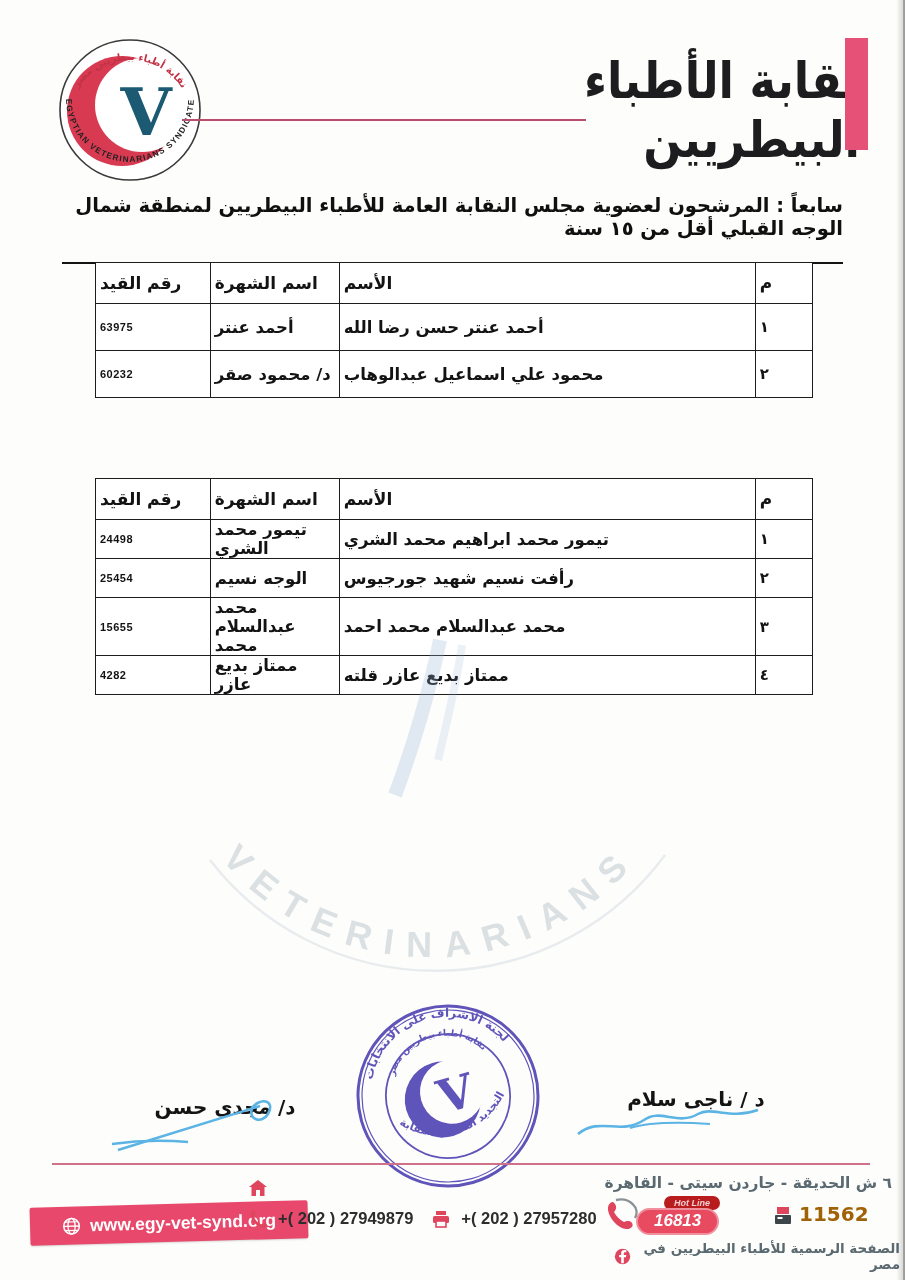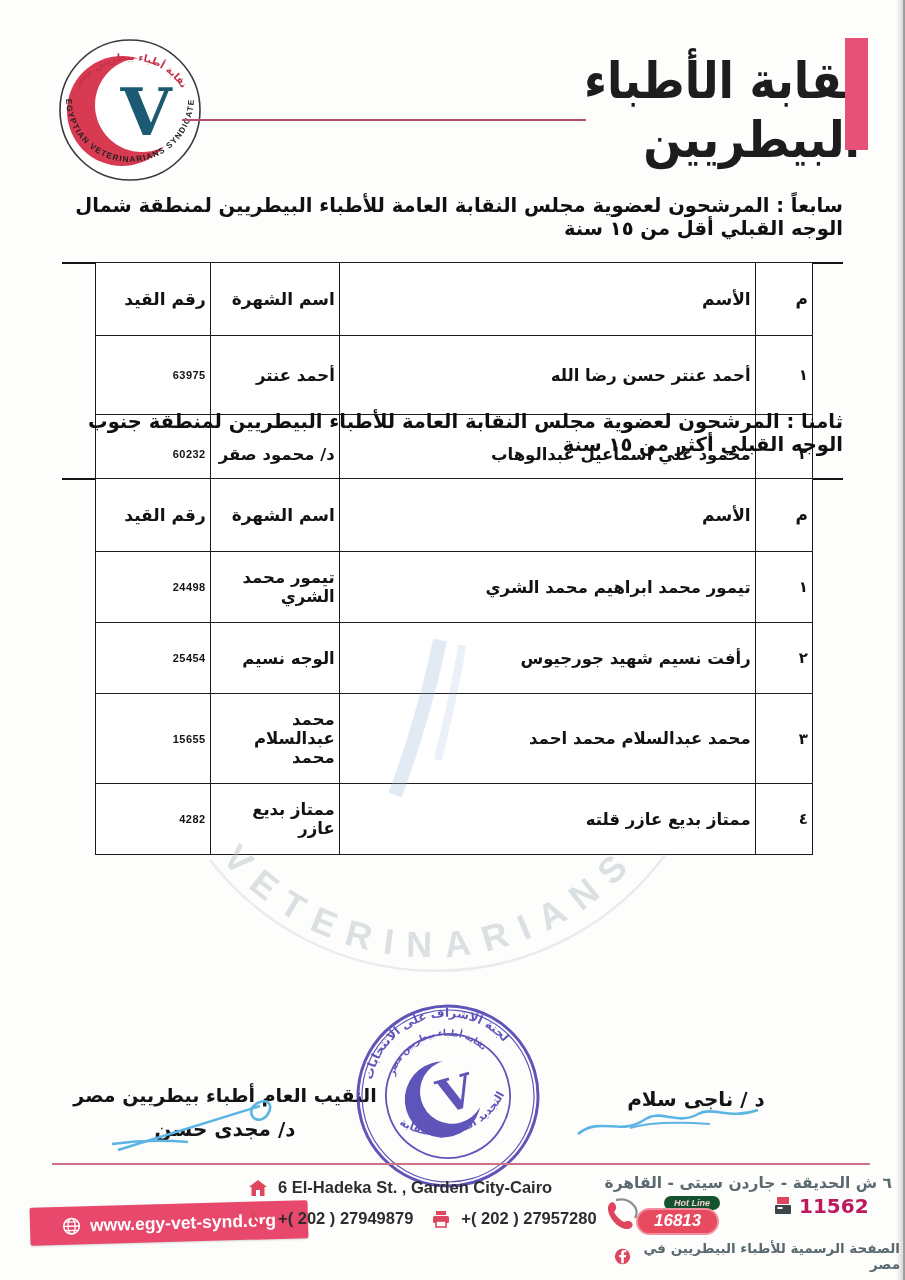--- a/index.html
+++ b/index.html
@@ -23,22 +23,22 @@
            font-size:19.5px;font-weight:bold;color:#101010;}
   .heading span{display:inline-block;border-bottom:2.2px solid #141414;padding-bottom:22px;}
   .heading1{top:194px;}
   .heading2{top:410px;}
 
   
   table.list{position:absolute;left:95px;width:718px;border-collapse:collapse;direction:rtl;
              table-layout:fixed;background:#fff;}
   .tbl1{top:262px;}
   .tbl2{top:478px;}
-  table.list td,table.list th{border:1.7px solid #1c1c1c;text-align:right;vertical-align:middle;
-             font-weight:bold;color:#131313;padding:16px 4px;}
+  table.list td,table.list th{border:1.7px solid #1c1c1c;text-align:left;vertical-align:middle;
+             font-weight:bold;color:#131313;padding:0 4px;}
   table.list th{height:40px;font-size:17px;}
   .tbl1 td{height:46px;}
   .tbl2 td{height:38px;}
   td.name,td.alias{font-size:16.5px;}
   td.reg{font-size:11px;font-family:"Liberation Sans",sans-serif;letter-spacing:0.5px;}
   td.rank{font-size:15px;}
 
   
   .watermark{position:absolute;left:90px;top:430px;width:680px;height:560px;pointer-events:none;}
 
@@ -61,24 +61,24 @@
   .contact{position:absolute;left:247px;top:1172px;width:400px;
       font-family:"Liberation Sans",sans-serif;font-weight:bold;font-size:16.5px;color:#2d2d2d;}
   .c-line{display:flex;align-items:center;gap:9px;height:31px;}
   .c-ic{width:22px;height:22px;flex:0 0 22px;display:flex;align-items:center;justify-content:center;}
   .addr-ar{position:absolute;right:13px;top:1174px;direction:rtl;font-size:15.5px;font-weight:bold;color:#5b6a71;}
   .hotline-row{position:absolute;left:606px;top:1194px;width:268px;height:44px;}
   .hl-badge{position:absolute;left:0;top:2px;width:150px;height:40px;}
   .hl-pill{position:absolute;left:30px;top:12px;background:#e84a60;border:2px solid #f0909e;border-radius:14px;
       color:#fff;font-style:italic;font-weight:bold;font-size:17px;padding:1px 16px 2px 16px;
       font-family:"Liberation Sans",sans-serif;}
-  .hl-label{position:absolute;left:58px;top:0px;background:#14532d;border-radius:8px;color:#f2cdd4;
+  .hl-label{position:absolute;left:58px;top:0px;background:#b91c1c;border-radius:8px;color:#f2cdd4;
       font-size:9px;font-style:italic;font-weight:bold;padding:2px 10px;font-family:"Liberation Sans",sans-serif;}
-  .short-code{position:absolute;left:168px;top:0;display:flex;align-items:center;gap:7px;
-      font-family:"DejaVu Sans",sans-serif;font-weight:bold;font-size:20px;color:#be185d;}
+  .short-code{position:absolute;left:168px;top:8px;display:flex;align-items:flex-end;gap:7px;
+      font-family:"DejaVu Sans",sans-serif;font-weight:bold;font-size:20px;color:#a16207;}
   .fb-row{position:absolute;left:614px;top:1240px;width:286px;direction:rtl;display:flex;align-items:center;
       justify-content:flex-start;gap:7px;font-size:13.5px;font-weight:bold;color:#5b6a71;}
 </style>
 </head>
 <body>
 
 <div class="page">
 
   <svg class="logo" viewBox="0 0 178 150">
     <circle cx="88" cy="74" r="70" fill="#fff" stroke="#3a3a3a" stroke-width="1.6"></circle>
@@ -132,23 +132,20 @@
     </tr>
     <tr>
       <td class="rank">٢</td>
       <td class="name">محمود علي اسماعيل عبدالوهاب</td>
       <td class="alias">د/ محمود صقر</td>
       <td class="reg">60232</td>
     </tr>
   </tbody>
     </table>
 
-  <div class="heading heading2">
-    <span>ثامنا : المرشحون لعضوية مجلس النقابة العامة للأطباء البيطريين لمنطقة جنوب الوجه القبلي أكثر من ١٥ سنة</span>
-  </div>
 
   <table class="list tbl2">
     <colgroup>
         <col style="width:8%">
         <col style="width:58%">
         <col style="width:18%">
         <col style="width:16%">
       </colgroup>
     <tbody>
         <tr>
@@ -198,21 +195,20 @@
 
   <div class="sig sig-right">
     <div class="n">د / ناجى سلام</div>
   </div>
   <svg class="scribble" style="left:560px;top:1096px;width:220px;height:46px;" viewBox="0 0 220 46">
     <path d="M18 38 C 40 20 60 40 84 24 C 100 12 118 30 138 18 C 152 10 170 24 198 14" stroke="#5cb4e4" stroke-width="2.6" fill="none"></path>
     <path d="M70 32 C 90 26 120 26 150 28" stroke="#5cb4e4" stroke-width="2" fill="none"></path>
   </svg>
 
   <div class="sig sig-left">
-    <div class="t">النقيب العام أطباء بيطريين مصر</div>
     <div class="n">د/ مجدى حسن</div>
   </div>
   <svg class="scribble" style="left:110px;top:1088px;width:210px;height:70px;" viewBox="0 0 210 70">
     <path d="M8 62 L 150 18 M 140 22 C 150 8 166 12 158 26 C 152 36 138 32 142 20" stroke="#5cb4e4" stroke-width="2.6" fill="none"></path>
     <path d="M2 56 C 30 52 55 52 78 54" stroke="#5cb4e4" stroke-width="2.4" fill="none"></path>
   </svg>
 
   <svg class="stamp" viewBox="0 0 192 192">
     <defs>
       <path id="stArcTop" d="M 22 110 A 76 76 0 1 1 170 110" fill="none"></path>
@@ -251,21 +247,20 @@
     <span>www.egy-vet-synd.org</span>
   </div>
 
   <div class="contact">
     <div class="c-line">
       <span class="c-ic">
         <svg width="20" height="20" viewBox="0 0 20 20">
             <path d="M10 2 L19 9 L16.5 9 L16.5 18 L12 18 L12 12 L8 12 L8 18 L3.5 18 L3.5 9 L1 9 Z" fill="#e0455e"></path>
           </svg>
       </span>
-      <span>6 El-Hadeka St. ,  Garden City-Cairo</span>
     </div>
     <div class="c-line">
       <span class="c-ic">
         <svg width="20" height="20" viewBox="0 0 20 20">
             <path d="M4 2 C 7 1 8 4 7.5 6 C 7.2 7.2 6 8 6.8 9.5 C 8 12 10 14 12.5 15 C 14 15.7 14.8 14 16 14 C 18 14 19.5 16 18 18 C 16 20.5 10 18 6 13.5 C 2.5 9.5 1.5 3 4 2 Z" fill="#e0455e"></path>
           </svg>
       </span>
       <span>+( 202 ) 27949879</span>
       <span class="c-ic" style="margin-left:8px;">
         <svg width="20" height="20" viewBox="0 0 20 20">

